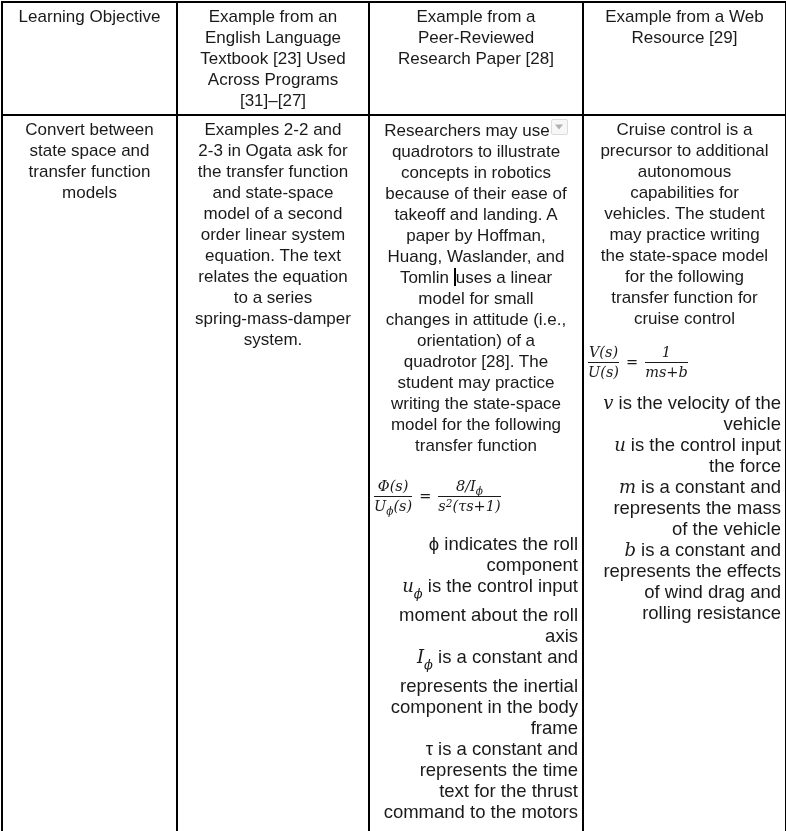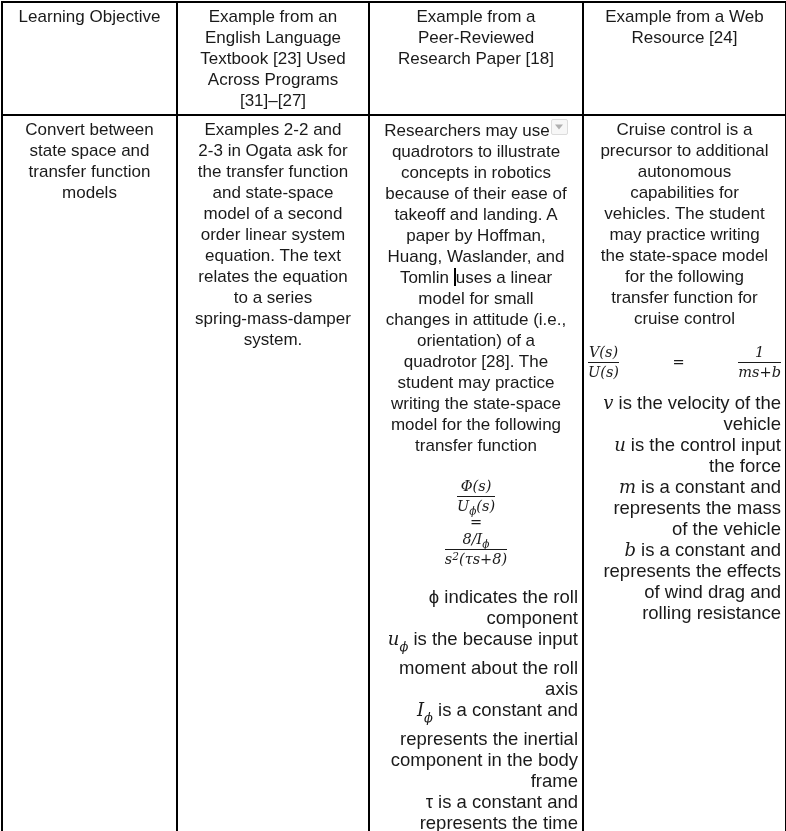--- a/index.html
+++ b/index.html
@@ -56,28 +56,28 @@
   
   .caret{
     display:inline-block;
     width:2px;height:18px;
     background:#000000;
     vertical-align:-3px;
   }
 
   
   .formula{
-    display:flex;align-items:center;justify-content:space-between;
+    display:flex;align-items:center;justify-content:flex-start;
     font-family:"DejaVu Serif","Liberation Serif",serif;
     font-style:italic;
     font-size:14.5px;
     line-height:1.15;
     color:#1a1a1a;
   }
-  .paper-formula{margin:22px 0 19px;flex-direction:column;}
+  .paper-formula{margin:22px 0 19px;}
   .web-formula{margin:15px 0 12px;}
   .frac{
     display:inline-flex;flex-direction:column;align-items:center;
   }
   .frac .bar{
     align-self:stretch;
     border-top:1.3px solid #1a1a1a;
     margin:1px 0;
   }
   .frac sub{font-size:10.5px;vertical-align:-4px;line-height:0;}
@@ -115,25 +115,25 @@
       <th>
         <div class="cell-text center">Example from an
 English Language
 Textbook [23] Used
 Across Programs
 [31]–[27]</div>
       </th>
       <th>
         <div class="cell-text center">Example from a
 Peer-Reviewed
-Research Paper [18]</div>
+Research Paper [28]</div>
       </th>
       <th>
         <div class="cell-text center">Example from a Web
-Resource [24]</div>
+Resource [29]</div>
       </th>
     </tr>
   </thead>
   <tbody>
     <tr>
 
       <td>
         <div class="cell-text center">Convert between
 state space and
 transfer function
@@ -175,28 +175,28 @@
         <div class="formula paper-formula">
           <span class="frac">
             <span class="num">Φ(s)</span>
             <span class="bar"></span>
             <span class="den"><span>U</span><sub>ϕ</sub><span>(s)</span></span>
           </span>
           <span class="eq">=</span>
           <span class="frac">
             <span class="num"><span>8/I</span><sub>ϕ</sub></span>
             <span class="bar"></span>
-            <span class="den"><span>s</span><sup>2</sup><span>(τs+8)</span></span>
+            <span class="den"><span>s</span><sup>2</sup><span>(τs+1)</span></span>
           </span>
         </div>
 
         <div class="defs">
           <div class="def-line"><span class="sym-plain">ϕ</span><span> indicates the roll
 component</span></div>
-          <div class="def-line"><span class="sym-math"><span>u</span><sub>ϕ</sub></span><span> is the because input
+          <div class="def-line"><span class="sym-math"><span>u</span><sub>ϕ</sub></span><span> is the control input
 moment about the roll
 axis</span></div>
           <div class="def-line"><span class="sym-math"><span>I</span><sub>ϕ</sub></span><span> is a constant and
 represents the inertial
 component in the body
 frame</span></div>
           <div class="def-line"><span class="sym-plain">τ</span><span> is a constant and
 represents the time
 text for the thrust
 command to the motors</span></div>

